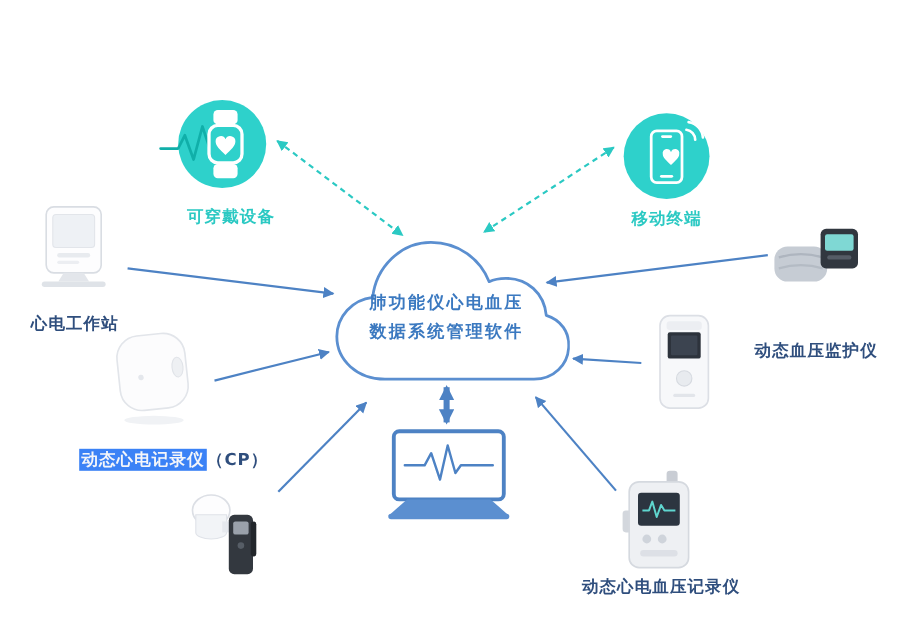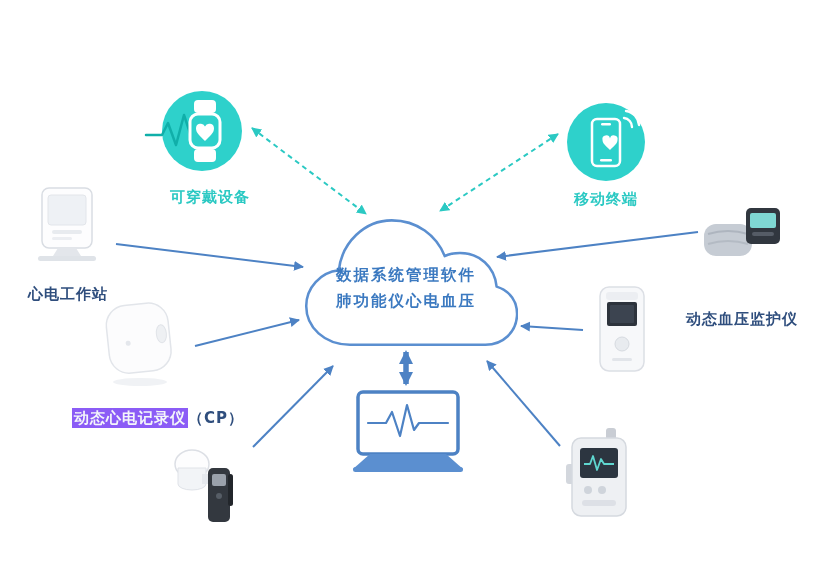--- a/index.html
+++ b/index.html
@@ -1,20 +1,20 @@
 <!DOCTYPE html>
 <html><head>
 <meta charset="utf-8">
 <style>
   html,body{margin:0;padding:0;background:#ffffff;font-family:"DejaVu Sans","Liberation Sans",sans-serif;}
   .canvas{position:relative;width:816px;height:567px;background:#ffffff;overflow:hidden;margin:0 auto;}
   .abs{position:absolute;}
   .label{position:absolute;font-size:15px;font-weight:600;color:#2F4E7D;text-align:center;letter-spacing:1px;white-space:nowrap;}
   .label.teal{color:#2BC9C3;}
-  .hl{background:#8b5cf6;color:#f4f6fa;padding:1px 2px;}
+  .hl{background:#3b82f6;color:#f4f6fa;padding:1px 2px;}
   .cloud-text{position:absolute;left:0;top:62px;width:100%;text-align:center;color:#3B79C0;font-size:15.5px;font-weight:600;line-height:26px;letter-spacing:2px;}
   svg{display:block;}
 </style>
 </head>
 <body>
 
 <div class="canvas">
 
   <svg class="abs" style="left:0;top:0;pointer-events:none;" width="816" height="567" viewBox="0 0 816 567">
     <defs>
@@ -37,22 +37,22 @@
     <line x1="583" y1="330" x2="521" y2="326" stroke="#4D82C4" stroke-width="2" marker-end="url(#arB)"></line>
     <line x1="560" y1="446" x2="487" y2="361" stroke="#4D82C4" stroke-width="2" marker-end="url(#arB)"></line>
     <line x1="406" y1="352" x2="406" y2="384" stroke="#4D82C4" stroke-width="5.5" marker-start="url(#arBbig)" marker-end="url(#arBbig)"></line>
   </svg>
 
   <div class="abs" style="left:294px;top:200px;width:224px;height:158px;">
     <svg width="224" height="158" viewBox="0 0 220 155" preserveAspectRatio="none">
       <path d="M 55,142 C 30,142 12,125 12,104 C 12,86 26,71 44,69 C 47,42 69,20 96,20 C 121,20 140,35 148,55 C 152,53 158,52 163,52 C 182,52 197,65 199,85 C 212,89 220,100 219,114 C 218,129 206,142 188,142 Z" fill="#ffffff" stroke="#5B8FD0" stroke-width="2.5" stroke-linejoin="round"></path>
     </svg>
     <div class="cloud-text">
+      <div>肺功能仪心电血压</div>
       <div>数据系统管理软件</div>
-      <div>肺功能仪心电血压</div>
     </div>
   </div>
 
   <div class="abs" style="left:346px;top:390px;">
     <svg width="124" height="86" viewBox="0 0 124 86">
       <rect x="12" y="2" width="100" height="62" rx="5" fill="#ffffff" stroke="#4D82C4" stroke-width="3.5"></rect>
       <polyline points="22,33 40,33 46,22 54,46 61,15 68,40 73,33 102,33" fill="none" stroke="#4D82C4" stroke-width="2.2" stroke-linejoin="round" stroke-linecap="round"></polyline>
       <path d="M24 64 L 100 64 L 117 79 L 7 79 Z" fill="#5B8FD0"></path>
       <rect x="7" y="77" width="110" height="5" rx="2.5" fill="#5B8FD0"></rect>
     </svg>
@@ -149,14 +149,15 @@
       <rect x="48" y="2" width="10" height="12" rx="3" fill="#c9cdd4"></rect>
       <rect x="8" y="38" width="9" height="20" rx="3" fill="#d3d7dd"></rect>
       <rect x="14" y="12" width="54" height="78" rx="9" fill="#eef0f3" stroke="#d5d9df" stroke-width="1.5"></rect>
       <rect x="22" y="22" width="38" height="30" rx="3" fill="#2c3540"></rect>
       <polyline points="26,38 32,38 35,30 39,44 43,33 46,38 56,38" fill="none" stroke="#5fd6cf" stroke-width="1.8" stroke-linejoin="round"></polyline>
       <circle cx="30" cy="64" r="4" fill="#cfd4db"></circle>
       <circle cx="44" cy="64" r="4" fill="#cfd4db"></circle>
       <rect x="24" y="74" width="34" height="6" rx="3" fill="#dde0e6"></rect>
     </svg>
   </div>
+  <div class="label" style="left:521px;top:524px;width:160px;">动态心电血压记录仪</div>
 
 </div>
 
 </body></html>

